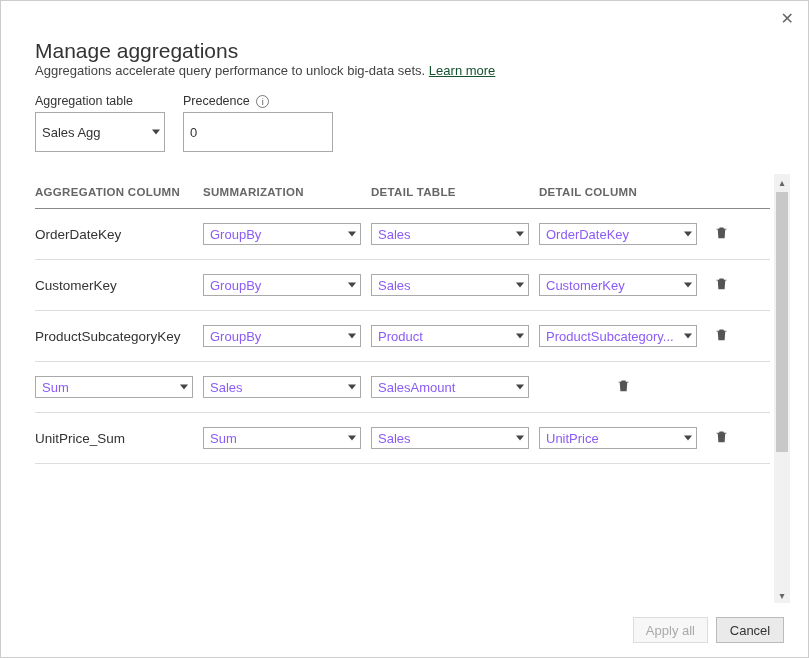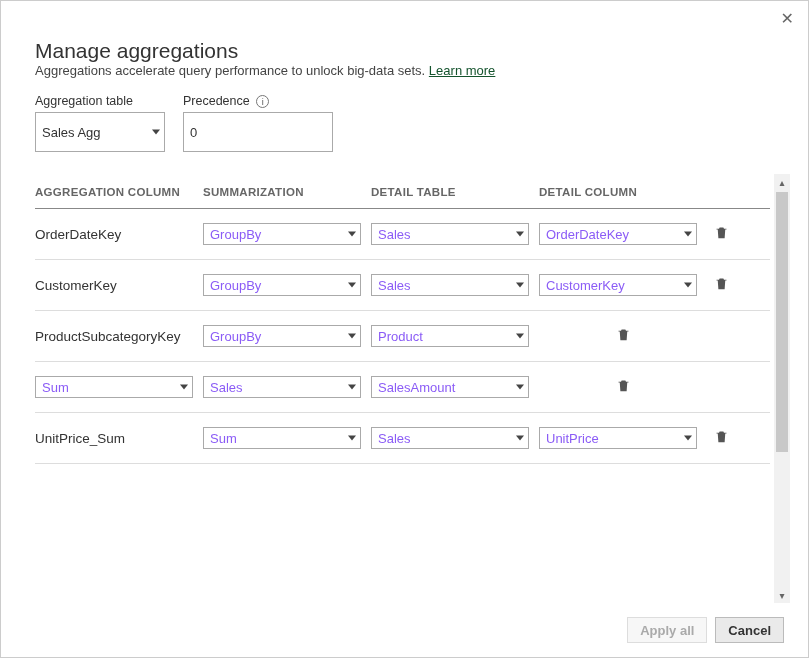--- a/index.html
+++ b/index.html
@@ -194,21 +194,20 @@
     min-width: 68px;
     padding: 0 12px;
     font-size: 13px;
     border: 1px solid #bbb;
     background: #f3f3f3;
     color: #333;
     cursor: pointer;
     display: flex;
     align-items: center;
     justify-content: center;
-    font-weight: bold;
   }
   .btn.disabled {
     background: #f7f7f7;
     color: #aaa;
     border-color: #ddd;
     cursor: default;
   }
   .btn.cancel { background: #eaeaea; }
 </style>
 </head>
@@ -297,20 +296,24 @@
           <div class="trow">
             <div class="cell-text">ProductSubcategoryKey</div>
             <div class="cell-select">
               <span>GroupBy</span>
               <span class="caret"></span>
             </div>
             <div class="cell-select">
               <span>Product</span>
               <span class="caret"></span>
             </div>
+            <div class="cell-select">
+              <span>ProductSubcategory...</span>
+              <span class="caret"></span>
+            </div>
             <div class="trash">
               <span><svg viewBox="0 0 24 24">
                   <path d="M6 7h12l-1 14H7L6 7zm3-3h6l1 2H8l1-2zM4 6h16v1H4z"></path>
                 </svg></span>
             </div>
           </div>
           <div class="trow">
             <div class="cell-select">
               <span>Sum</span>
               <span class="caret"></span>

